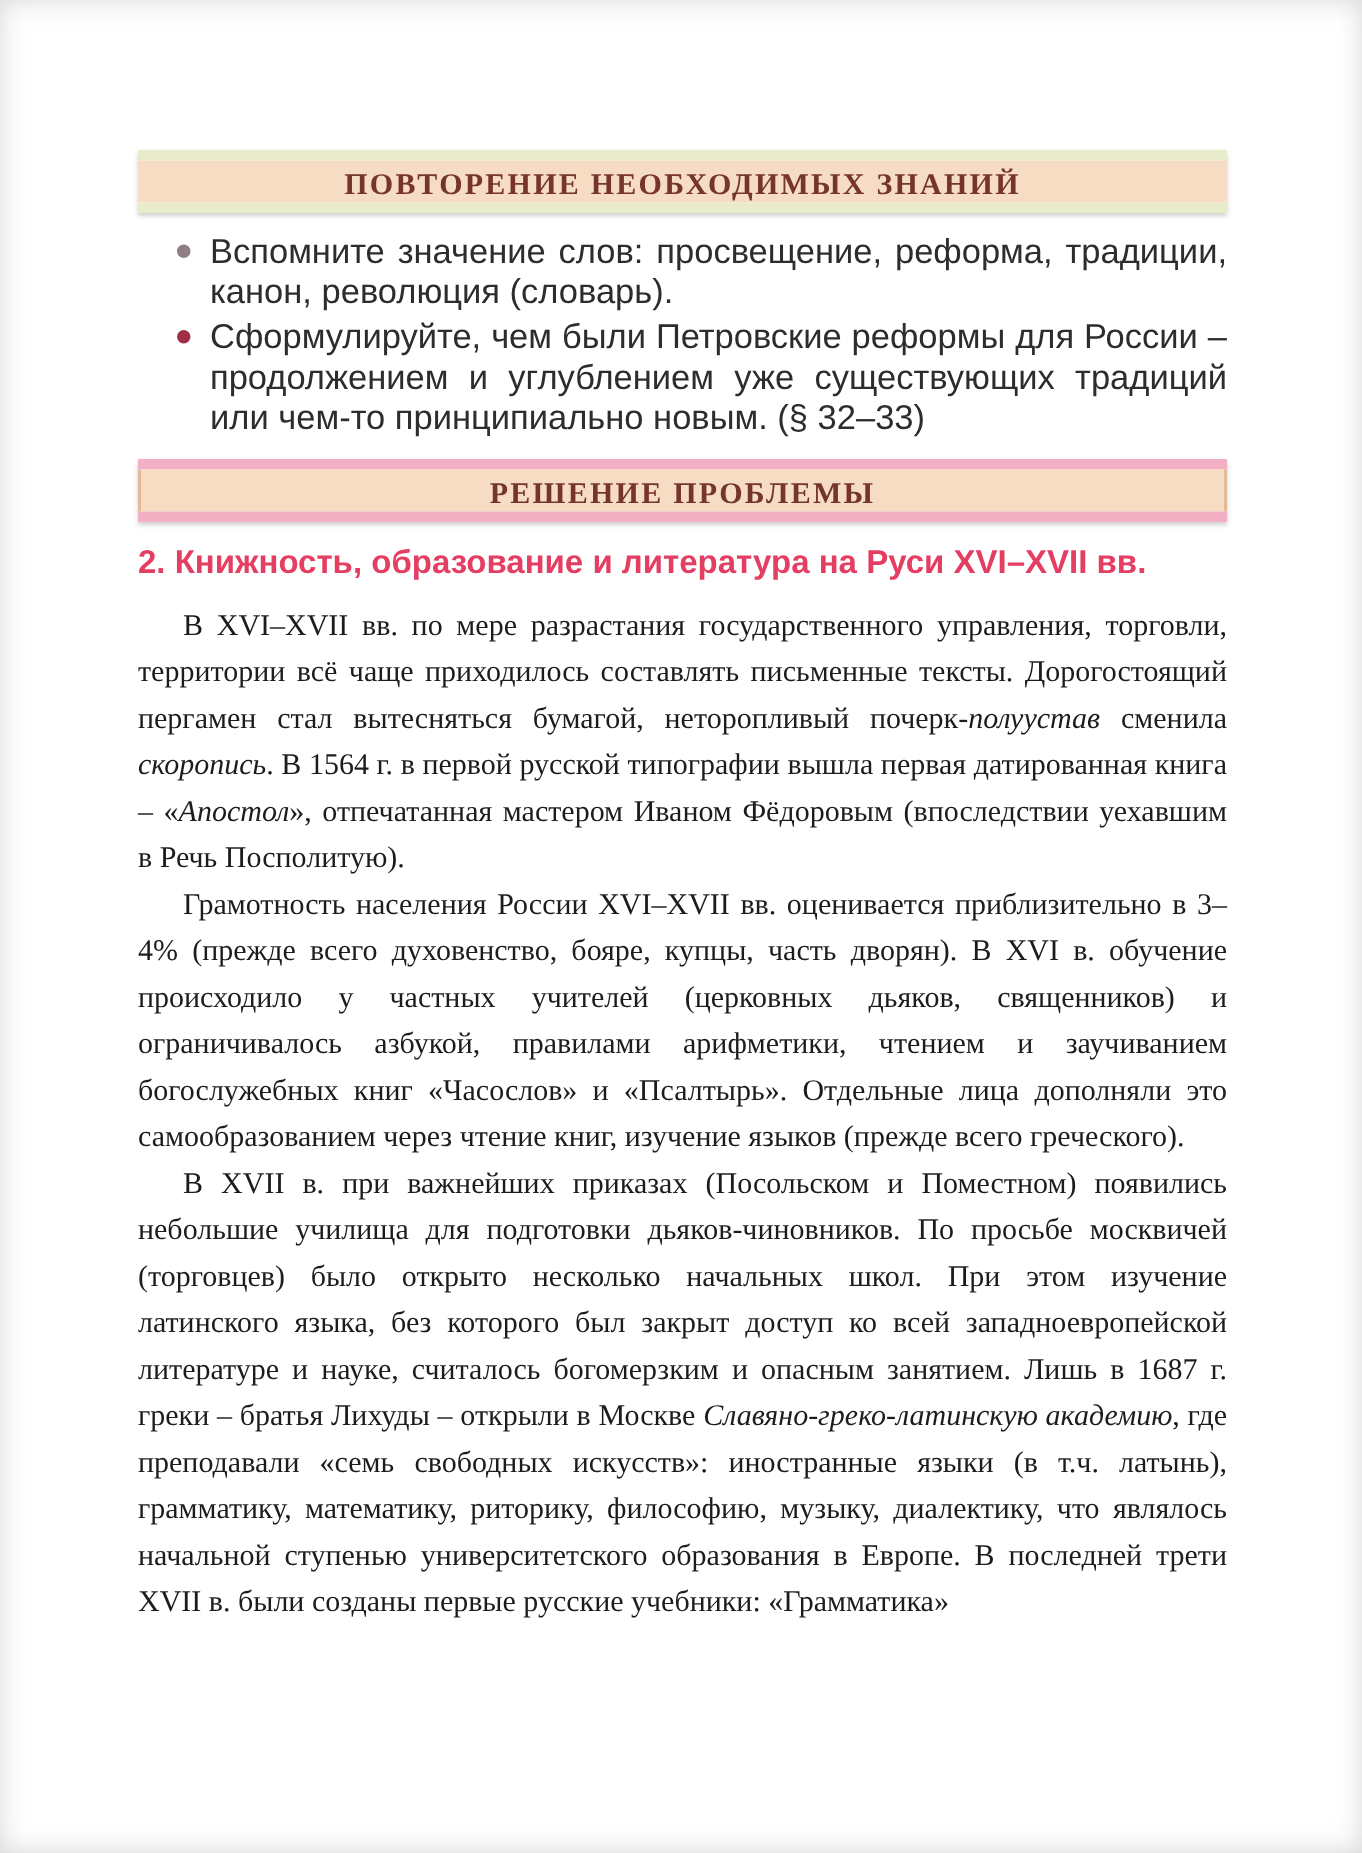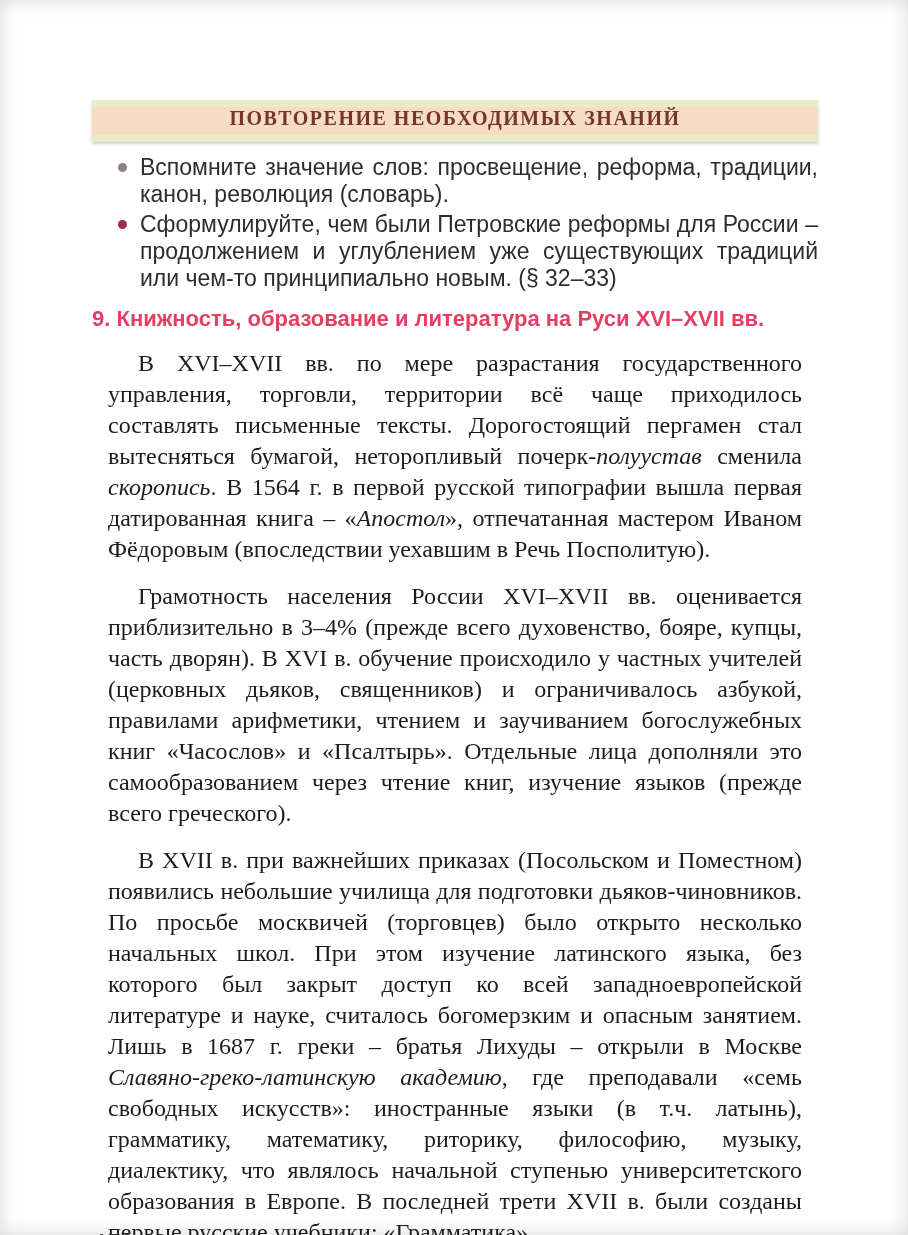--- a/index.html
+++ b/index.html
@@ -22,21 +22,21 @@
   }
 
   
   .banner { margin: 0 0 12px 0; box-shadow: 0 2px 3px rgba(150,150,150,0.45); }
   .banner .strip { height: 7px; }
   .banner-green .strip { background: #e9ecca; }
   .banner-pink  .strip { background: #f2b0c5; }
   .banner .band {
     height: 28px;
     background: #f5dcc3;
-    display: flex; align-items: flex-start; justify-content: center;
+    display: flex; align-items: flex-end; justify-content: center;
   }
   .banner-pink .band { border-left: 2px solid #e0bb97; border-right: 2px solid #e0bb97; }
   .banner-title {
     font-family: "Liberation Serif", serif;
     font-weight: bold;
     font-size: 20px;
     letter-spacing: 1.5px;
     color: #76352a;
   }
 
@@ -65,26 +65,26 @@
     font-size: 22px;
     font-weight: bold;
     color: #e43e63;
     margin: 14px 0 8px 0;
     line-height: 26px;
   }
 
   
   .bodytext p {
     font-family: "Liberation Serif", serif;
-    font-size: 24px;
+    font-size: 20px;
     line-height: 31px;
     color: #1c1c1c;
     text-align: justify;
     text-indent: 30px;
-    margin: 16px;
+    margin: 0;
   }
   .bodytext .it { font-style: italic; }
 
   
   .page-number {
     position: absolute;
     left: 95px; top: 1183px;
     font-family: Liberation Sans, sans-serif;
     font-size: 23px;
     color: #2f2f2f;
@@ -109,22 +109,29 @@
       <li>
         <span class="dot dot-muted"></span>
         <span>Вспомните значение слов: просвещение, реформа, традиции, канон, революция (словарь).</span>
       </li>
       <li>
         <span class="dot"></span>
         <span>Сформулируйте, чем были Петровские реформы для России – продолжением и углублением уже существующих традиций или чем-то принципиально новым. (§ 32–33)</span>
       </li>
     </ul>
 
+    <div class="banner banner-pink">
+      <div class="strip"></div>
+      <div class="band">
+        <span class="banner-title">РЕШЕНИЕ ПРОБЛЕМЫ</span>
+      </div>
+      <div class="strip"></div>
+    </div>
 
-    <h2 class="section-heading">9. Книжность, образование и литература на Руси XVI–XVII вв.</h2>
+    <h2 class="section-heading">2. Книжность, образование и литература на Руси XVI–XVII вв.</h2>
 
     <ul class="bullets">
     </ul>
 
     <div class="bodytext">
       <p><span>В XVI–XVII вв. по мере разрастания государственного управления, торговли, территории всё чаще приходилось составлять письменные тексты. Дорогостоящий пергамен стал вытесняться бумагой, неторопливый почерк-</span><span class="it">полуустав</span><span> сменила </span><span class="it">скоропись</span><span>. В 1564 г. в первой русской типографии вышла первая датированная книга – «</span><span class="it">Апостол</span><span>», отпечатанная мастером Иваном Фёдоровым (впоследствии уехавшим в Речь Посполитую).</span></p>
       <p><span>Грамотность населения России XVI–XVII вв. оценивается приблизительно в 3–4% (прежде всего духовенство, бояре, купцы, часть дворян). В XVI в. обучение происходило у частных учителей (церковных дьяков, священников) и ограничивалось азбукой, правилами арифметики, чтением и заучиванием богослужебных книг «Часослов» и «Псалтырь». Отдельные лица дополняли это самообразованием через чтение книг, изучение языков (прежде всего греческого).</span></p>
       <p><span>В XVII в. при важнейших приказах (Посольском и Поместном) появились небольшие училища для подготовки дьяков-чиновников. По просьбе москвичей (торговцев) было открыто несколько начальных школ. При этом изучение латинского языка, без которого был закрыт доступ ко всей западноевропейской литературе и науке, считалось богомерзким и опасным занятием. Лишь в 1687 г. греки – братья Лихуды – открыли в Москве </span><span class="it">Славяно-греко-латинскую академию</span><span>, где преподавали «семь свободных искусств»: иностранные языки (в т.ч. латынь), грамматику, математику, риторику, философию, музыку, диалектику, что являлось начальной ступенью университетского образования в Европе. В последней трети XVII в. были созданы первые русские учебники: «Грамматика»</span></p>
     </div>
 

